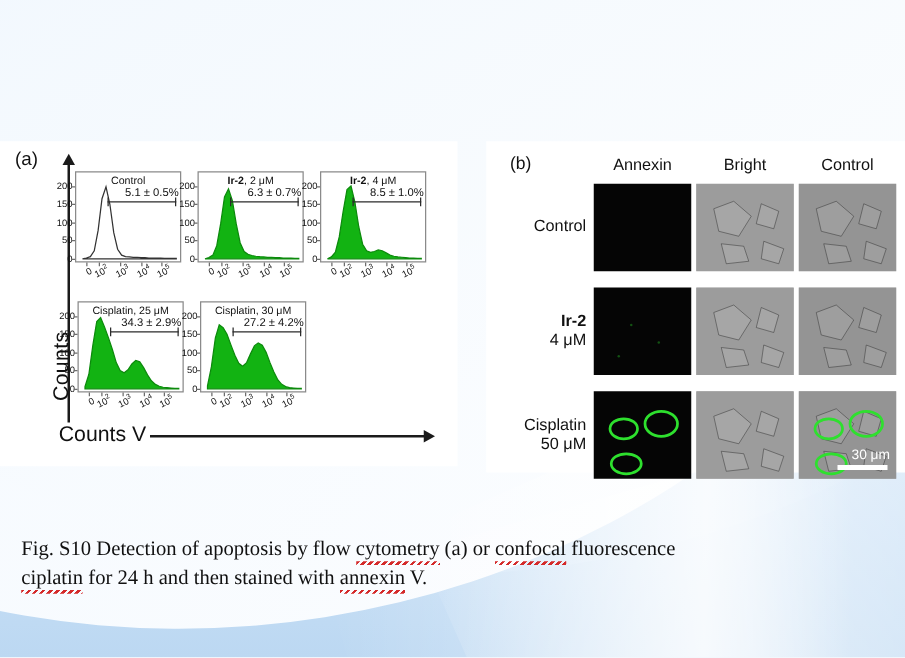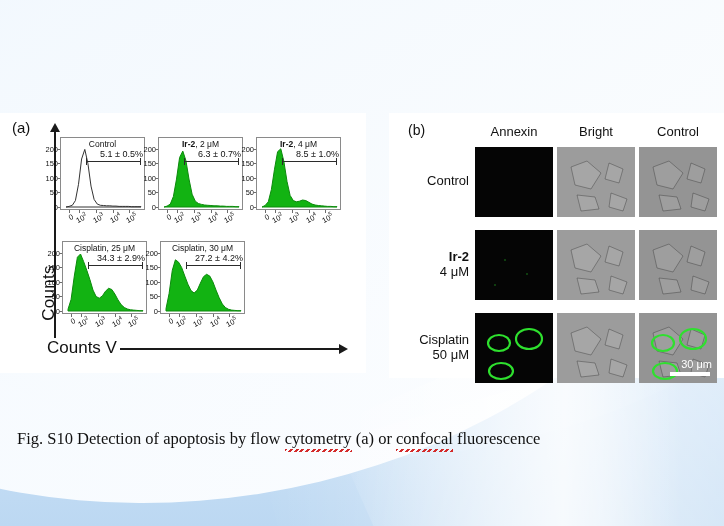--- a/index.html
+++ b/index.html
@@ -400,14 +400,15 @@
             <polygon points="54,46 70,52 66,64 52,60" fill="rgba(255,255,255,0.10)" stroke="rgba(40,40,40,0.45)" stroke-width="0.8"></polygon>
             <ellipse cx="24" cy="30" rx="11" ry="8" fill="none" stroke="#2ee02e" stroke-width="2.2"></ellipse>
             <ellipse cx="54" cy="26" rx="13" ry="10" fill="none" stroke="#2ee02e" stroke-width="2.2"></ellipse>
             <ellipse cx="26" cy="58" rx="12" ry="8" fill="none" stroke="#2ee02e" stroke-width="2.2"></ellipse>
           </svg><div class="scaletxt">30 μm</div><div class="scalebar"></div></div>
       </div>
   </div>
 
   <div class="caption">
     <div>Fig. S10 Detection of apoptosis by flow <span class="sq2">cytometry</span> (a) or <span class="sq2">confocal</span> fluorescence</div>
+    <div><span class="sq2">ciplatin</span> for 24 h and then stained with <span class="sq2">annexin</span> V.</div>
   </div>
 </div>
 
 </body></html>

